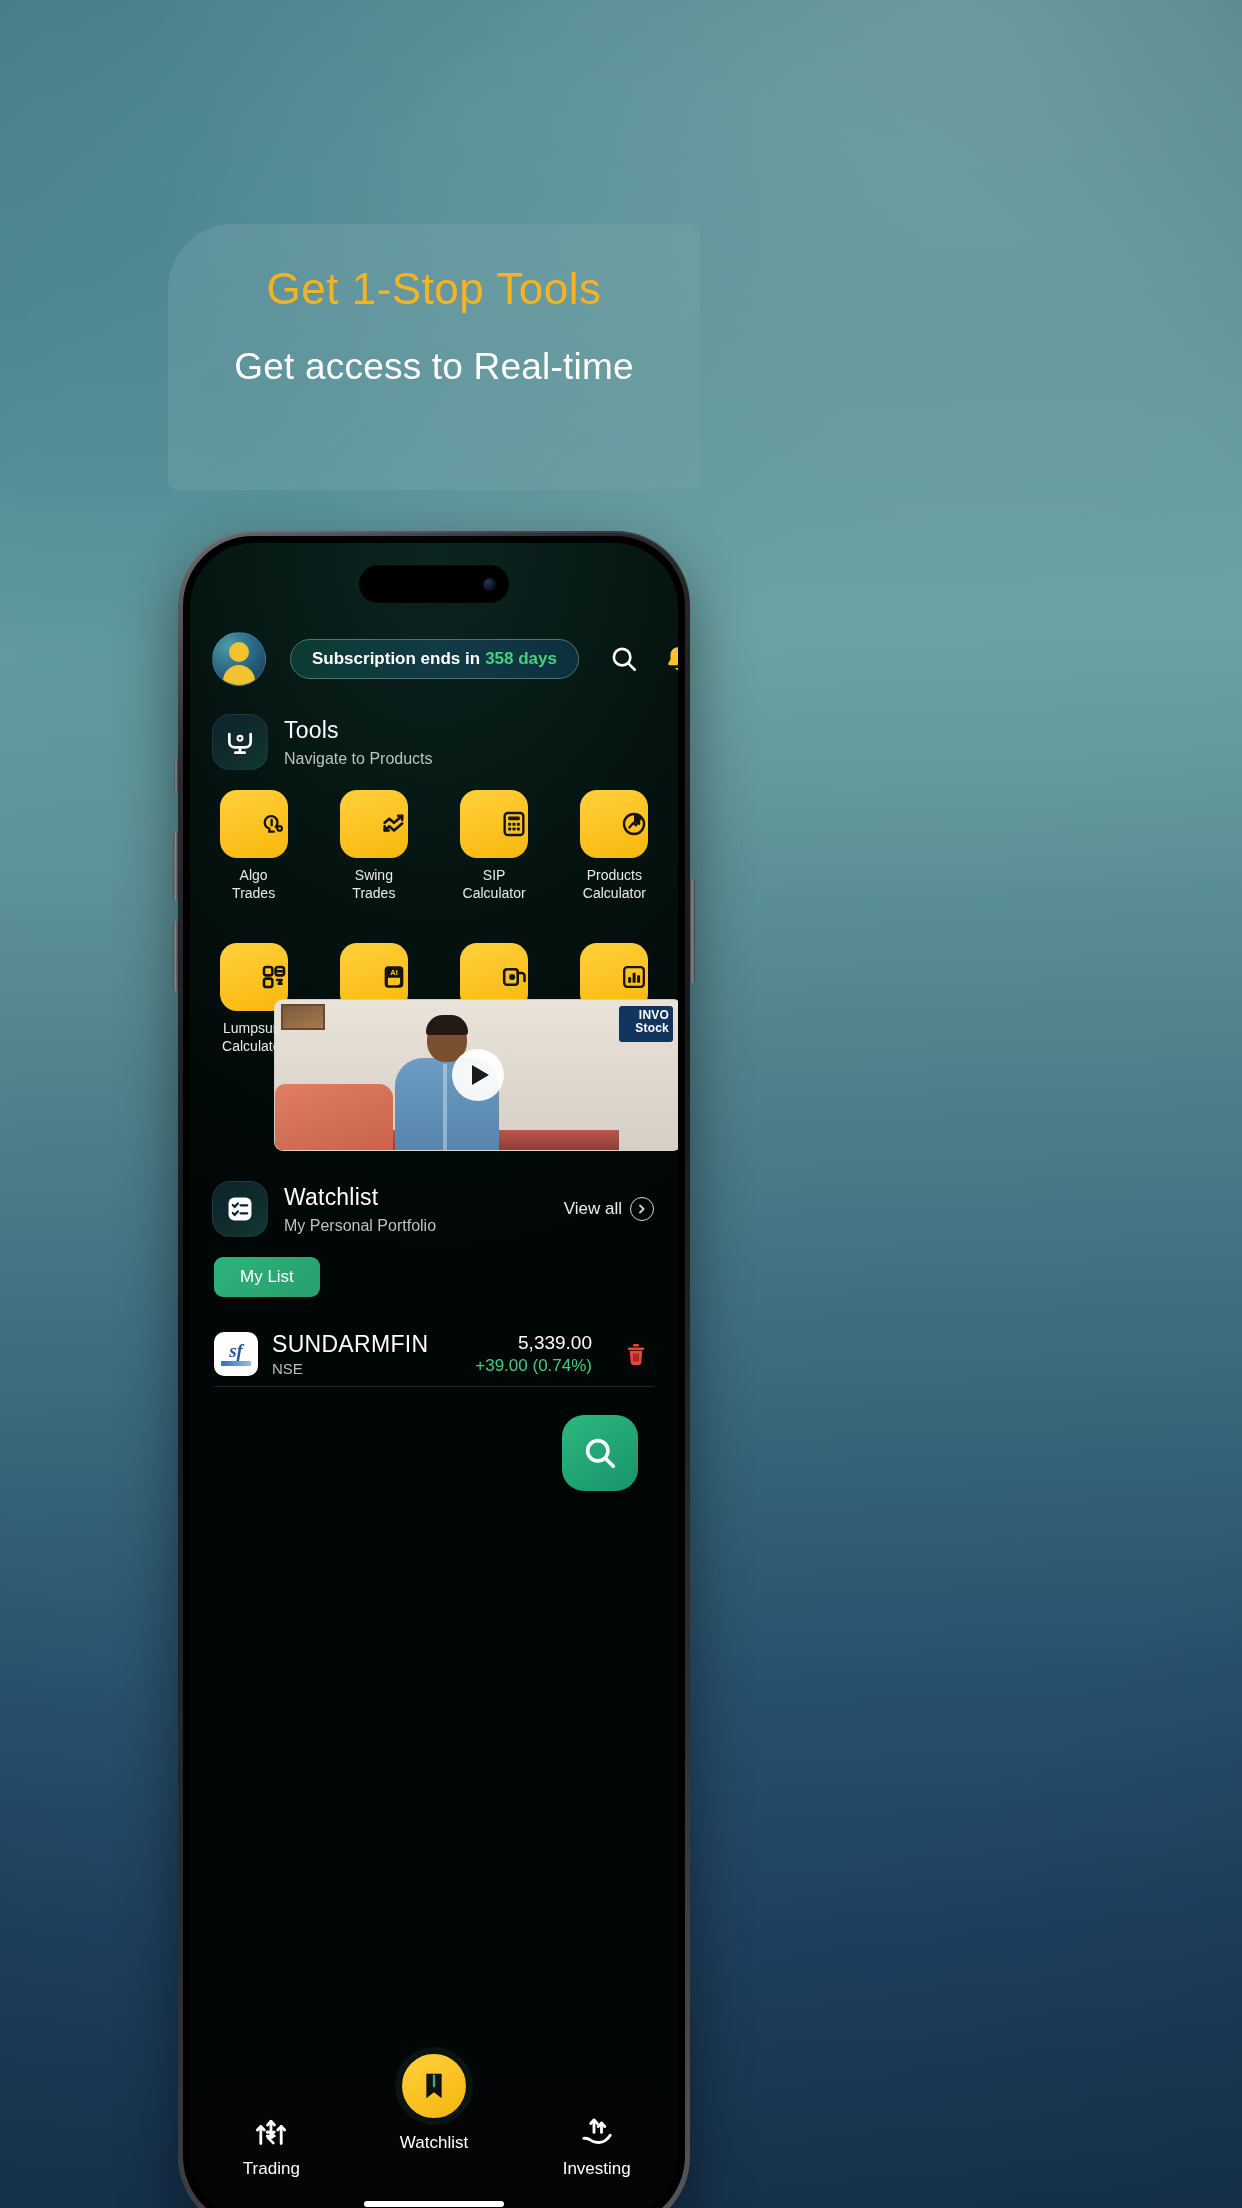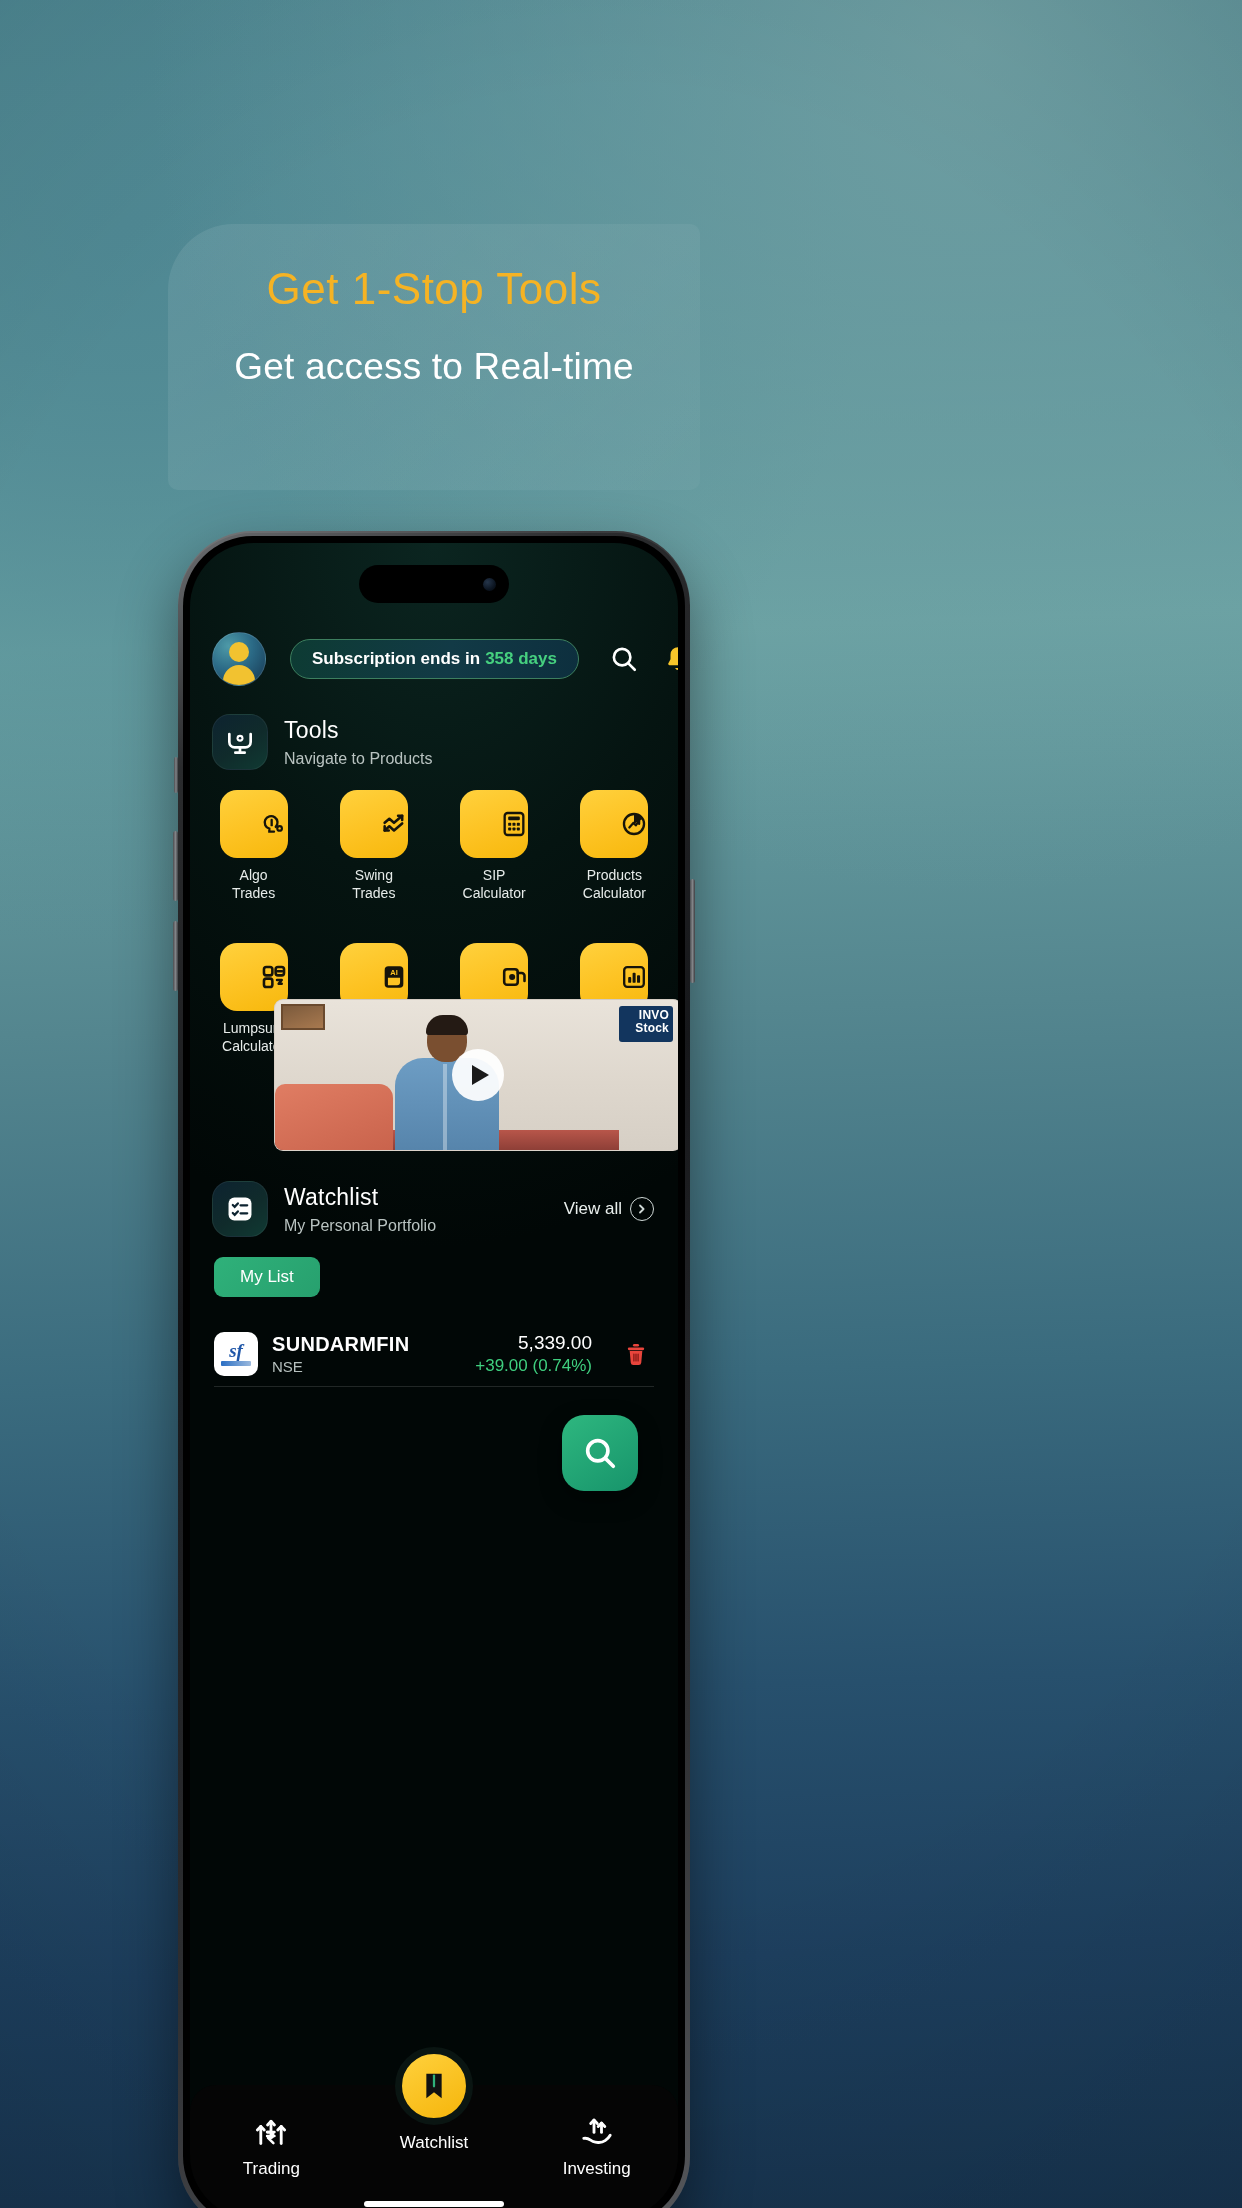--- a/index.html
+++ b/index.html
@@ -204,21 +204,21 @@
     position: absolute; left: 24px; top: 778px; width: 440px; height: 66px;
     display: flex; align-items: center; gap: 14px;
     border-bottom: 1px solid rgba(255,255,255,.13);
   }
   #stock-logo { width: 44px; height: 44px; border-radius: 10px; background: #fff;
     display: flex; flex-direction: column; align-items: center; justify-content: center; gap: 1px; flex: 0 0 auto; }
   #stock-logo-sf { font-size: 19px; font-weight: 700; color: #1f56a8; line-height: 1;
     font-family: "Liberation Serif", serif; font-style: italic; }
   #stock-logo-sub { width: 30px; height: 5px; background: linear-gradient(90deg,#2b6fc4,#9bb9dd); border-radius: 1px; }
   .stk-left { display: flex; flex-direction: column; gap: 2px; }
-  #stock-name { font-size: 20px; color: #fff; font-weight: 700; letter-spacing: .3px; }
+  #stock-name { font-size: 23px; color: #fff; font-weight: 400; letter-spacing: .3px; }
   #stock-exch { font-size: 15px; color: #b6c0be; }
   .stk-mid { flex: 1 1 auto; }
   .stk-right { display: flex; flex-direction: column; align-items: flex-end; gap: 2px; text-align: right; }
   #stock-price { font-size: 19px; color: #ffffff; }
   #stock-change { font-size: 17px; color: #3FCF7F; }
   #delete-btn { width: 36px; height: 36px; margin-left: 12px; flex: 0 0 auto;
     display: flex; align-items: center; justify-content: center; }
 
   
   #fab {

